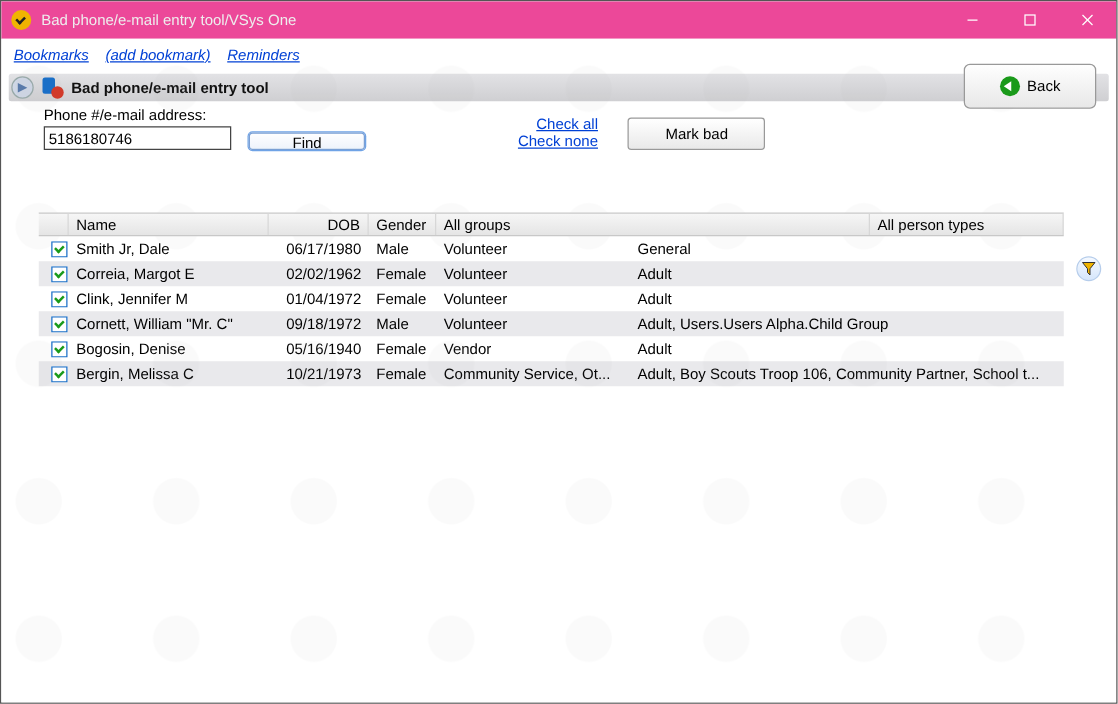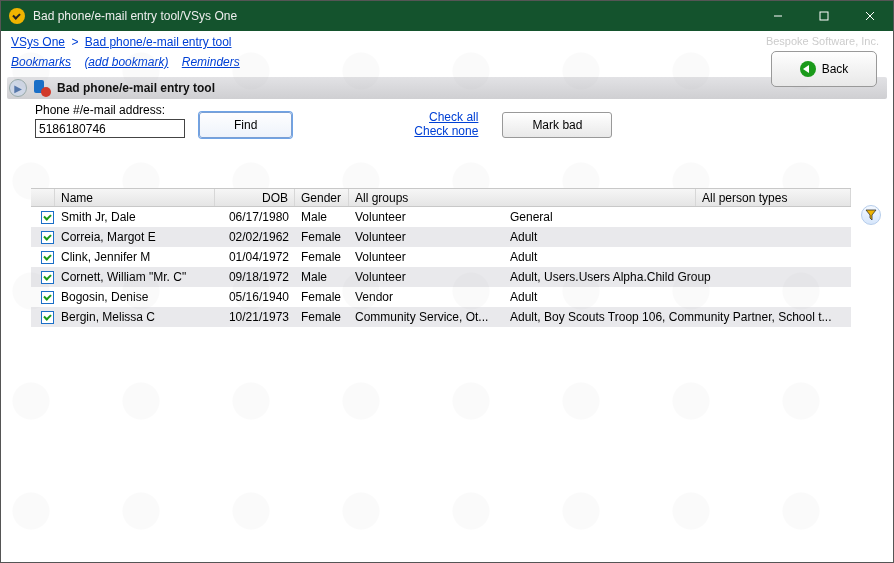--- a/index.html
+++ b/index.html
@@ -1,20 +1,20 @@
 <!DOCTYPE html>
 <html><head>
 <meta charset="utf-8">
 <style>
 * { box-sizing: border-box; margin: 0; padding: 0; font-family: Tahoma, "Segoe UI", sans-serif; font-size: 12px; }
 html, body { width: 894px; height: 563px; overflow: hidden; }
 body { background: #fff; border: 1px solid #555; display: flex; flex-direction: column; }
 
 
-.titlebar { height: 30px; background: #14532d; color: #fff; display: flex; align-items: center; padding: 0 0 0 8px; }
+.titlebar { height: 30px; background: #ec4899; color: #fff; display: flex; align-items: center; padding: 0 0 0 8px; }
 .titlebar .app-icon { width: 16px; height: 16px; background: #f0b400; border-radius: 50%; margin-right: 8px; position: relative; }
 .titlebar .app-icon::after { content:""; position:absolute; left:4px; top:5px; width:5px; height:3px; border-left:2px solid #222; border-bottom:2px solid #222; transform: rotate(-45deg); }
 .titlebar .title { flex: 1; color: #eee; }
 .titlebar .winbtn { width: 46px; height: 30px; display:flex; align-items:center; justify-content:center; color:#fff; }
 .titlebar .winbtn svg { stroke:#fff; }
 
 
 .content { flex:1; position: relative; background:#fff; overflow:hidden; }
 .bg-watermark { position:absolute; inset:0; opacity:0.06; pointer-events:none;
   background-image: radial-gradient(circle at 30px 40px, #aaa 18px, transparent 19px);
@@ -40,21 +40,21 @@
 .secbar .navcircle { width:18px; height:18px; border-radius:50%; background:#cfd7e6; border:1px solid #9aa; display:flex; align-items:center; justify-content:center; font-size:10px; color:#5577aa; }
 .secbar .toolico { width:18px; height:18px; position:relative; }
 .secbar .toolico .a { position:absolute; width:10px; height:13px; background:#1a6fc7; top:1px; left:1px; border-radius:2px; }
 .secbar .toolico .b { position:absolute; width:10px; height:10px; border-radius:50%; background:#d13a2a; bottom:0; right:0; }
 .secbar .sectitle { font-weight:bold; color:#111; }
 
 
 .inputrow { padding: 4px 10px 8px 34px; display:flex; align-items:flex-end; gap:14px; }
 .field label { display:block; color:#000; margin-bottom:2px; }
 .field input { width:150px; height:19px; border:1px solid #444; padding:1px 3px; background:#fff; }
-.btn { height:26px; border:1px solid #7a9fd4; background:linear-gradient(#fefeff,#eef3fb); border-radius:3px; padding:0 34px; cursor:pointer; }
+.btn { height:14px; border:1px solid #7a9fd4; background:linear-gradient(#fefeff,#eef3fb); border-radius:3px; padding:0 34px; cursor:pointer; }
 .btn.focus { outline:1px dotted rgba(0,0,0,0); box-shadow: 0 0 0 1px #6fa3e6; }
 .linkcol { margin-left:108px; text-align:right; line-height:14px; }
 .linkcol a { color:#0040d5; text-decoration:underline; cursor:pointer; display:block; }
 .markbad { height:26px; width:110px; border:1px solid #999; border-radius:3px; background:linear-gradient(#fff,#e9e9e9); margin-left:10px; cursor:pointer; }
 
 
 .tablewrap { margin: 2px 0 0 30px; width: 820px; }
 .thead { display:flex; background:linear-gradient(#f6f6f6,#e5e5e5); border-top:1px solid #c8c8c8; border-bottom:1px solid #c8c8c8; height:19px; align-items:center; position:relative;margin-top:42px; }
 .thead .th { padding:0 6px; color:#000; border-right:1px solid #d7d7d7; height:100%; display:flex; align-items:center; }
 .col-chk { width:24px; }
@@ -92,28 +92,20 @@
     <svg width="10" height="10">
         <line x1="1" y1="1" x2="9" y2="9" stroke-width="1"></line>
         <line x1="9" y1="1" x2="1" y2="9" stroke-width="1"></line>
       </svg>
   </div>
 </div>
 
 <div class="content">
   <div class="bg-watermark"></div>
 
-  <div class="toprow">
-    <div class="crumbs">
-      <a>VSys One</a>
-      <span class="sep">&gt;</span>
-      <a>Bad phone/e-mail entry tool</a>
-    </div>
-    <div class="watermark-text">Bespoke Software, Inc.</div>
-  </div>
 
   <div class="backbtn">
     <span class="ico"></span>
     <span>Back</span>
   </div>
 
   <div class="linkrow2">
     <a>Bookmarks</a>
     <a>(add bookmark)</a>
     <a>Reminders</a>

